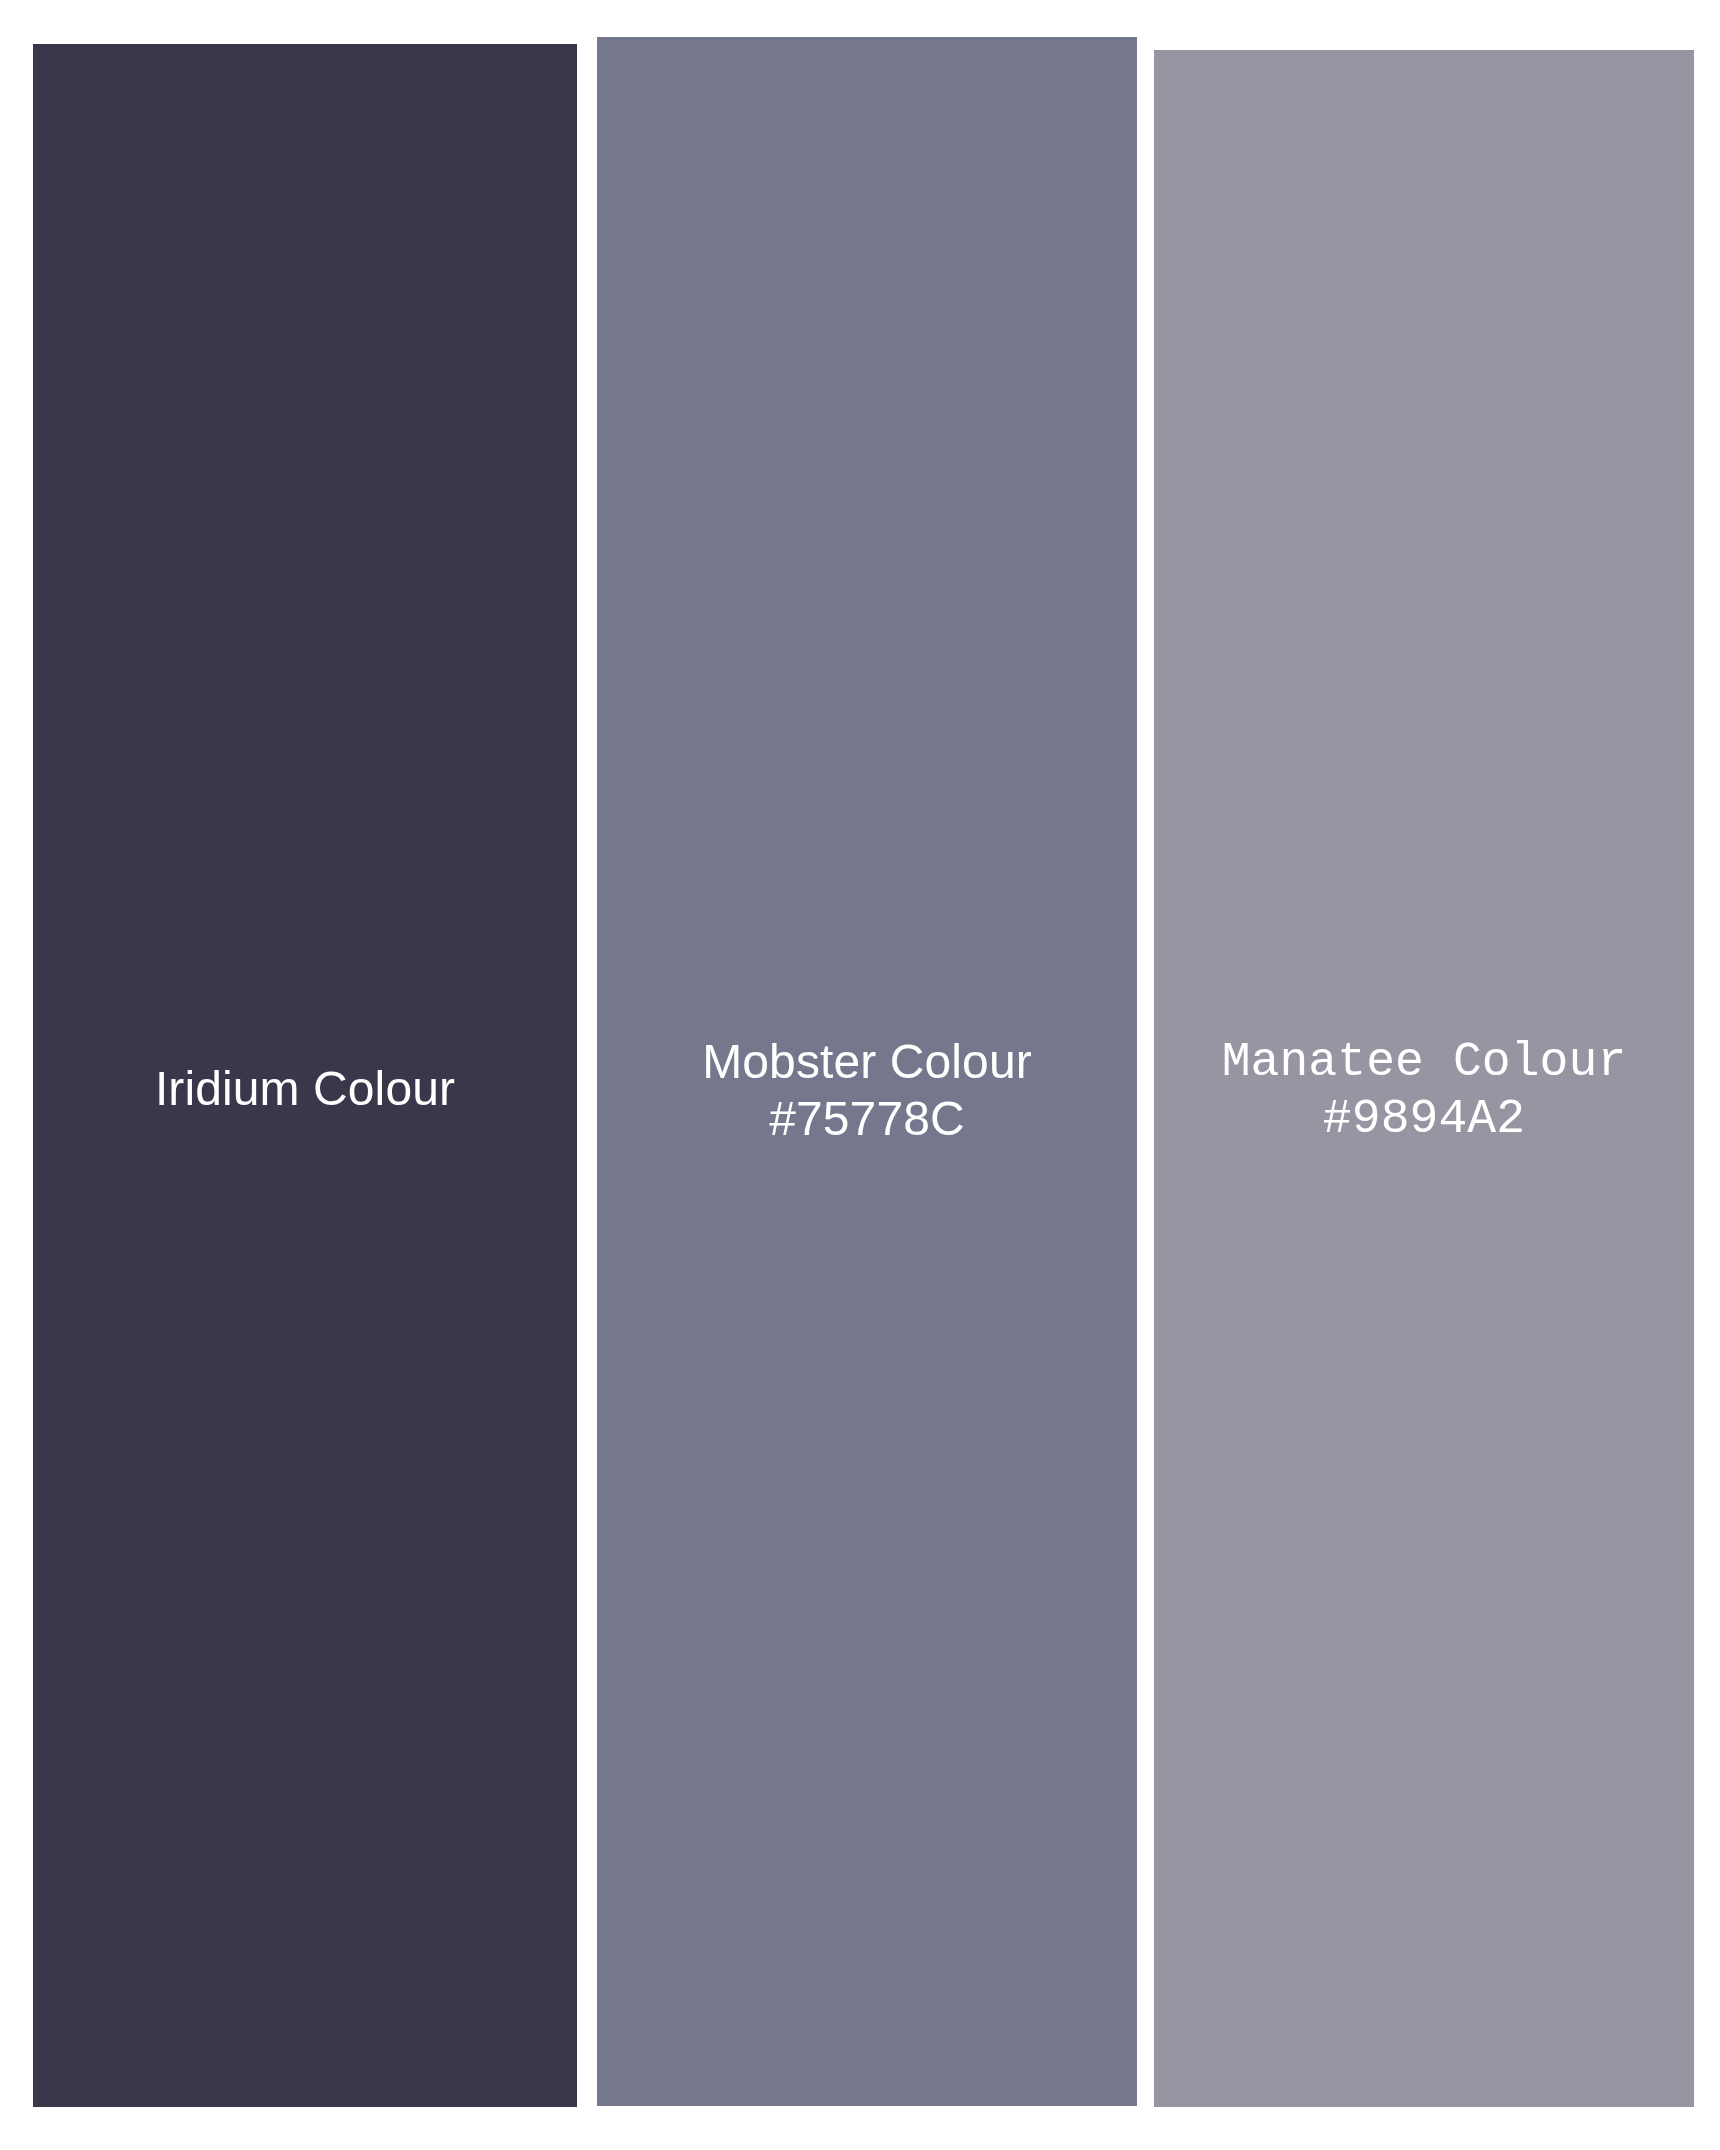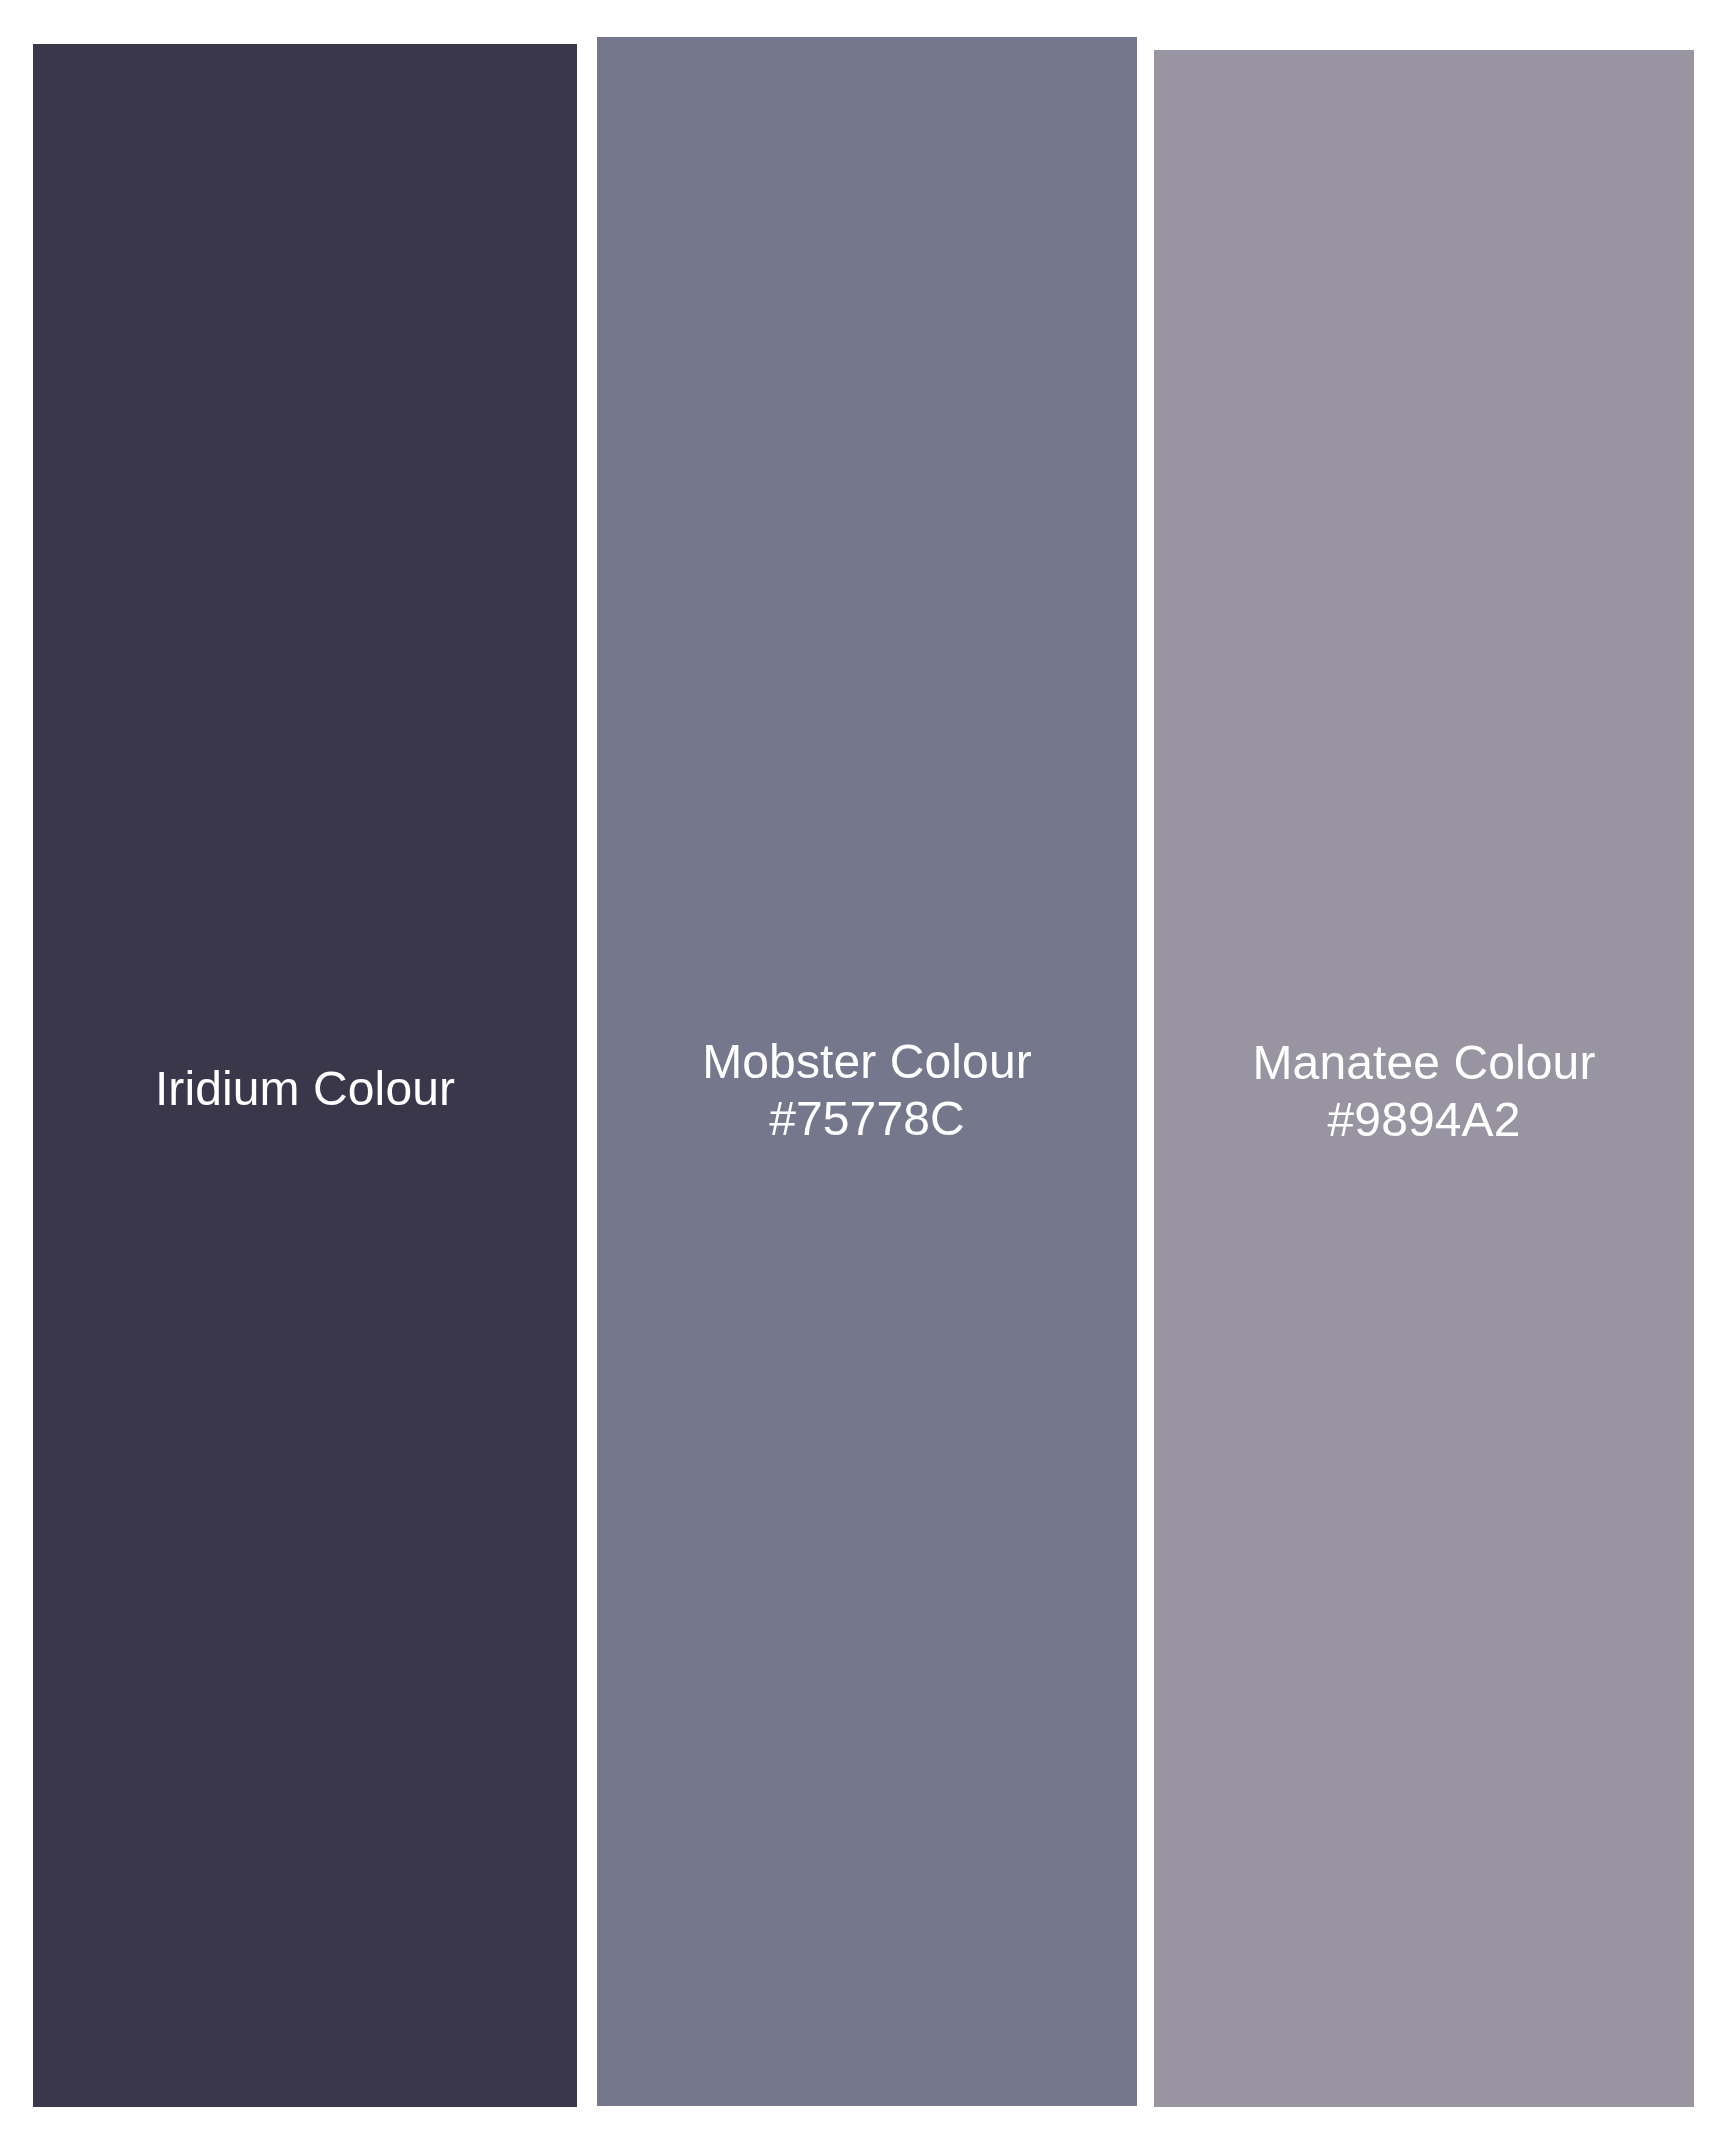--- a/index.html
+++ b/index.html
@@ -67,21 +67,21 @@
   #swatch-3 {
     left: 1154px;
     top: 50px;
     width: 540px;
     height: 2057px;
   }
 
   
   #swatch-1 .swatch-caption { margin-top: 25px; }
   #swatch-2 .swatch-caption { margin-top: 36px; }
-  #swatch-3 .swatch-caption { margin-top: 25px; }
+  #swatch-3 .swatch-caption { margin-top: 25px; font-family: Liberation Mono, monospace; }
 </style>
 </head>
 <body>
 
 <div id="palette-board" style="background-color: rgb(255, 255, 255);">
 
   <div class="swatch" id="swatch-1" style="background-color: rgb(58, 55, 74);">
     <div class="swatch-caption" style="color: rgb(255, 255, 255);">
       <span class="caption-line">Iridium Colour</span>
     </div>

